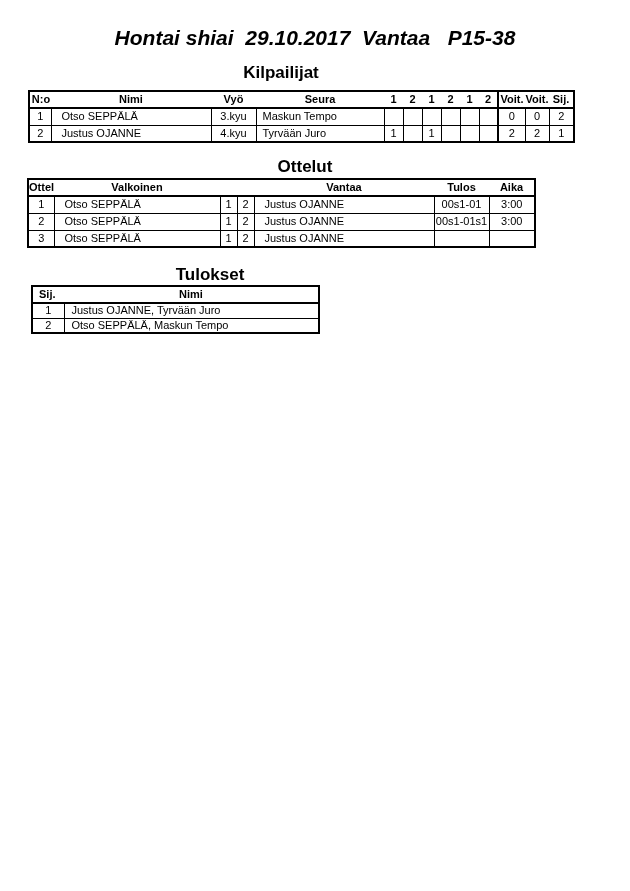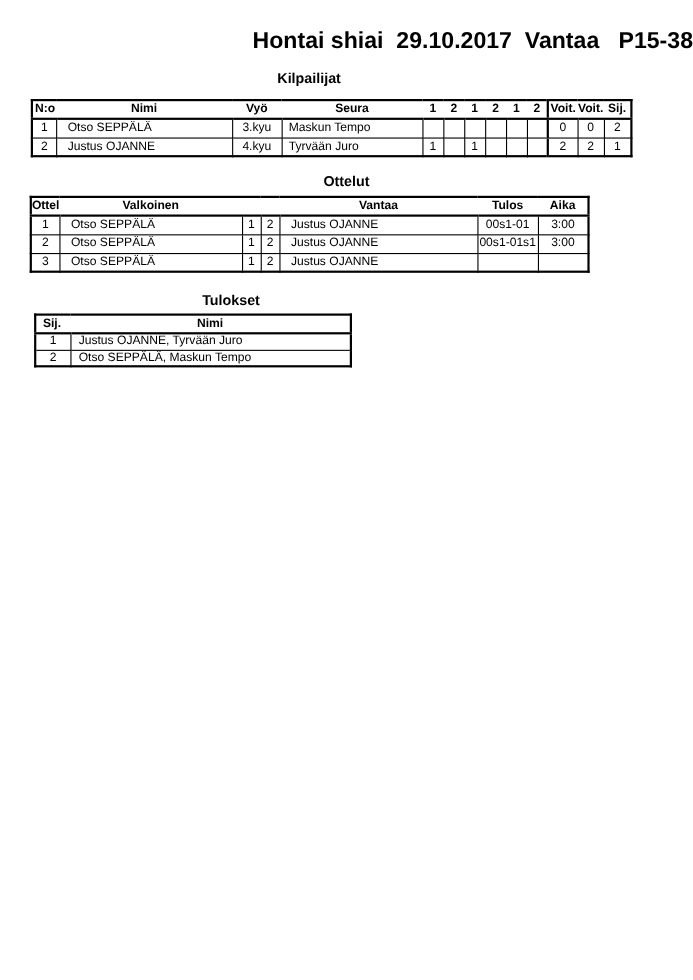--- a/index.html
+++ b/index.html
@@ -10,43 +10,44 @@
     width: 630px;
     height: 891px;
     background: #ffffff;
     overflow: hidden;
   }
   .doc-title {
     position: absolute;
     top: 26px;
     left: 0;
     width: 100%;
-    text-align: right;
+    text-align: center;
     font-size: 21px;
     font-weight: bold;
     white-space: pre;
+    font-style: italic;
   }
   .competitors-count {
     position: absolute;
     top: 49px;
     left: 0;
     width: 578px;
     text-align: right;
     font-size: 11px;
     font-weight: bold;
   }
   .section-title {
     position: absolute;
     transform: translateX(-50%);
-    font-size: 13px;
+    font-size: 17px;
     font-weight: bold;
     white-space: nowrap;
   }
   #title-kilpailijat { left: 281px; top: 63px; }
-  #title-ottelut    { left: 315px; top: 157px; }
+  #title-ottelut    { left: 305px; top: 157px; }
   #title-tulokset   { left: 210px; top: 265px; }
 
   table {
     position: absolute;
     border-collapse: collapse;
     table-layout: fixed;
     border: 2px solid #000;
     font-size: 11px;
     line-height: 1;
   }

